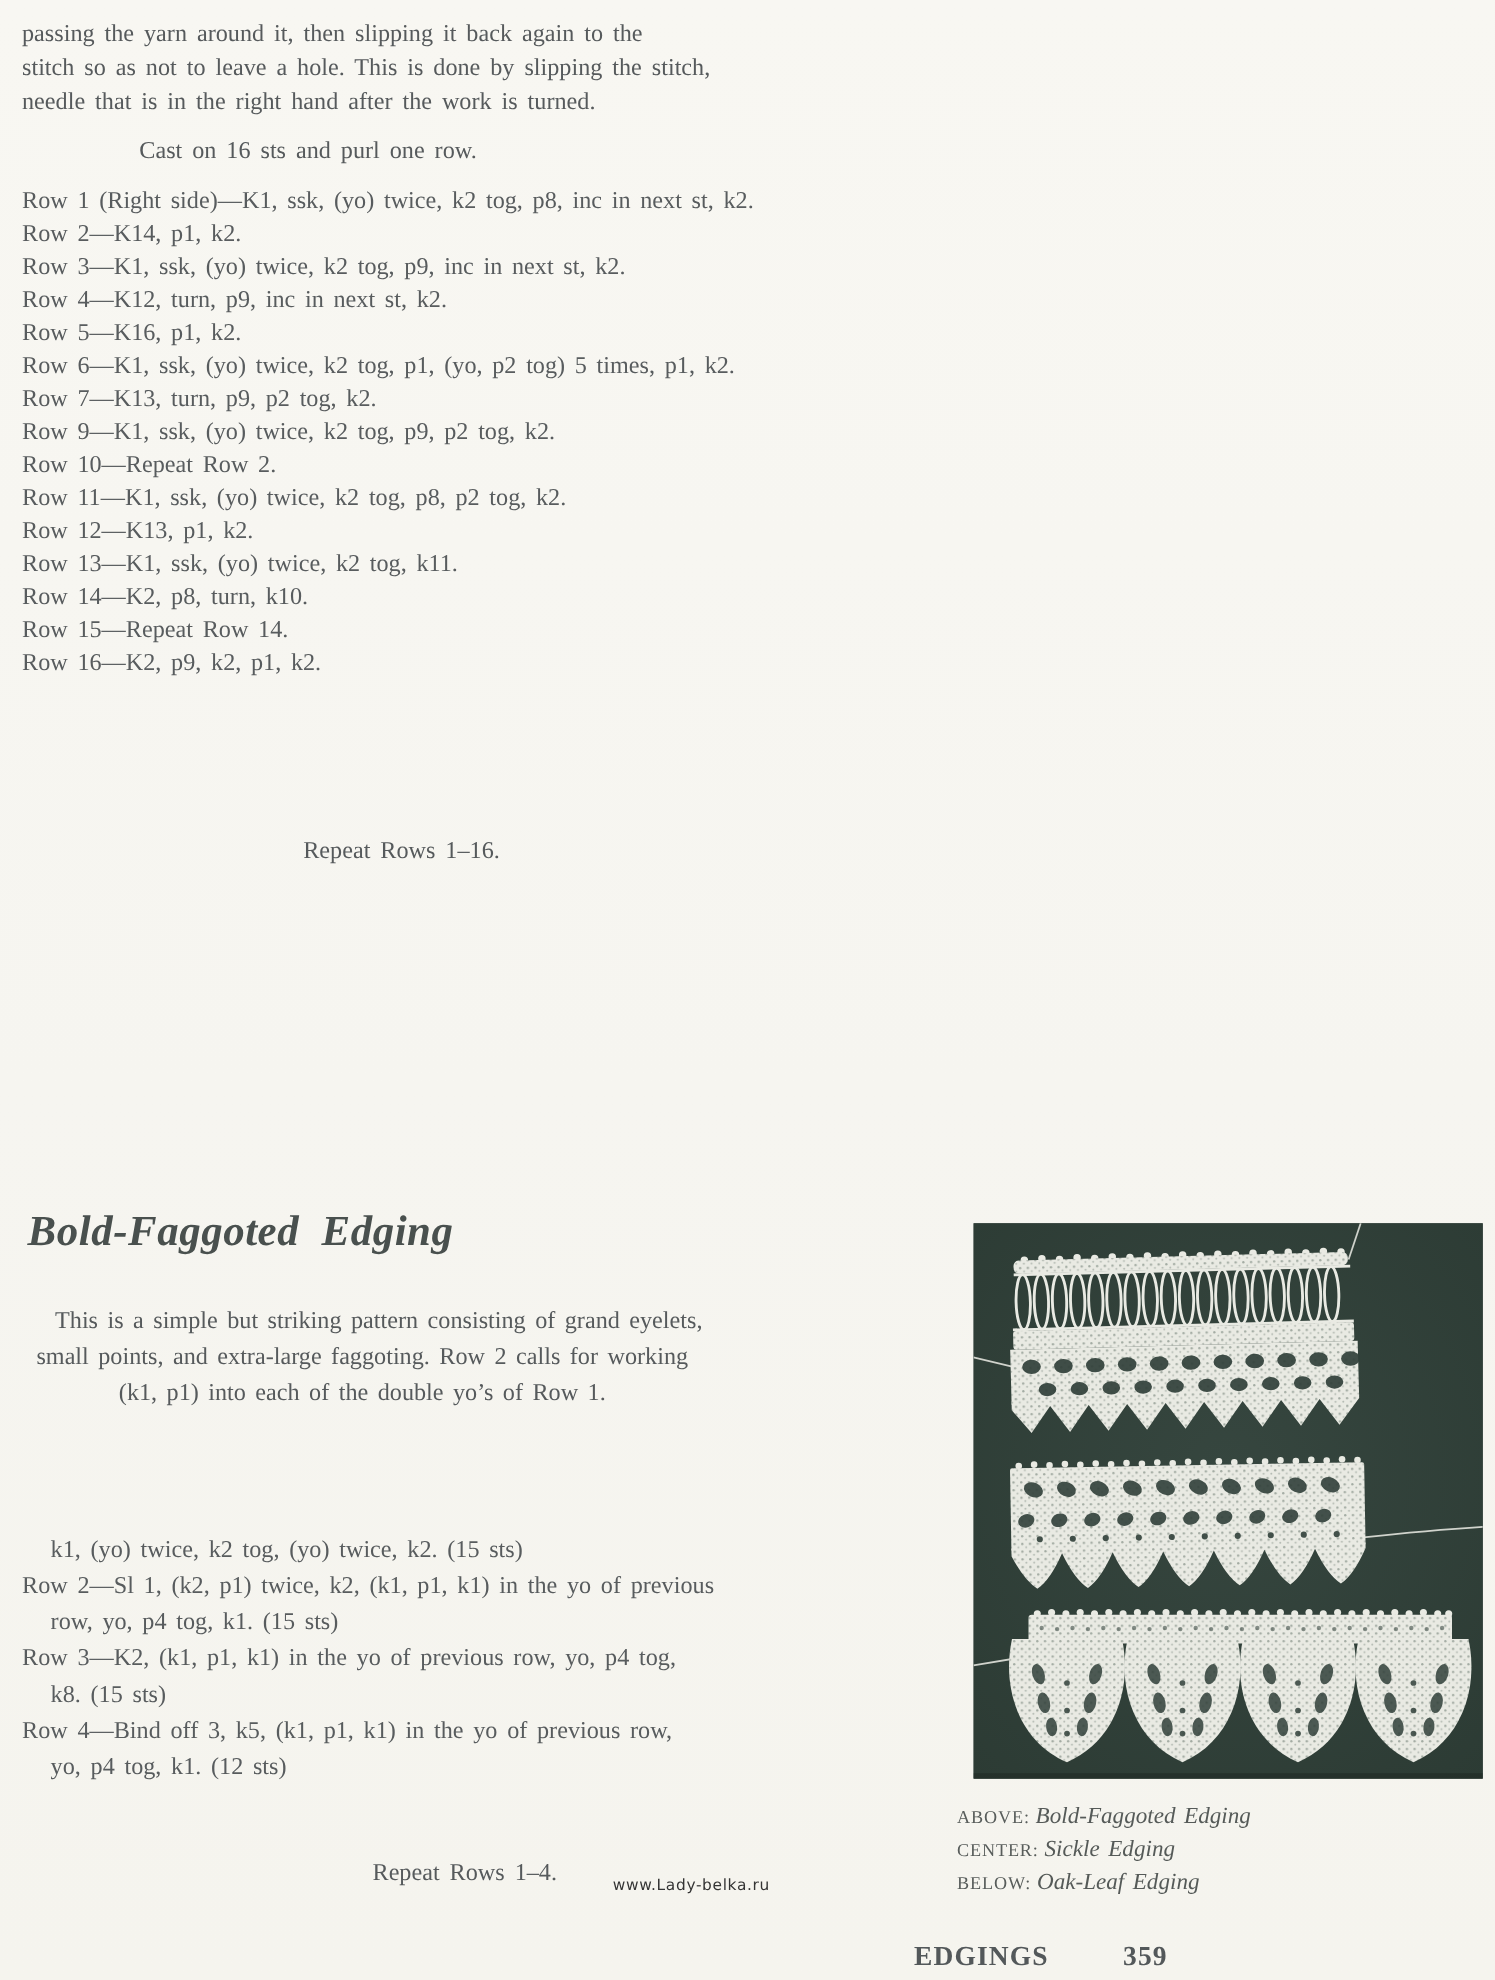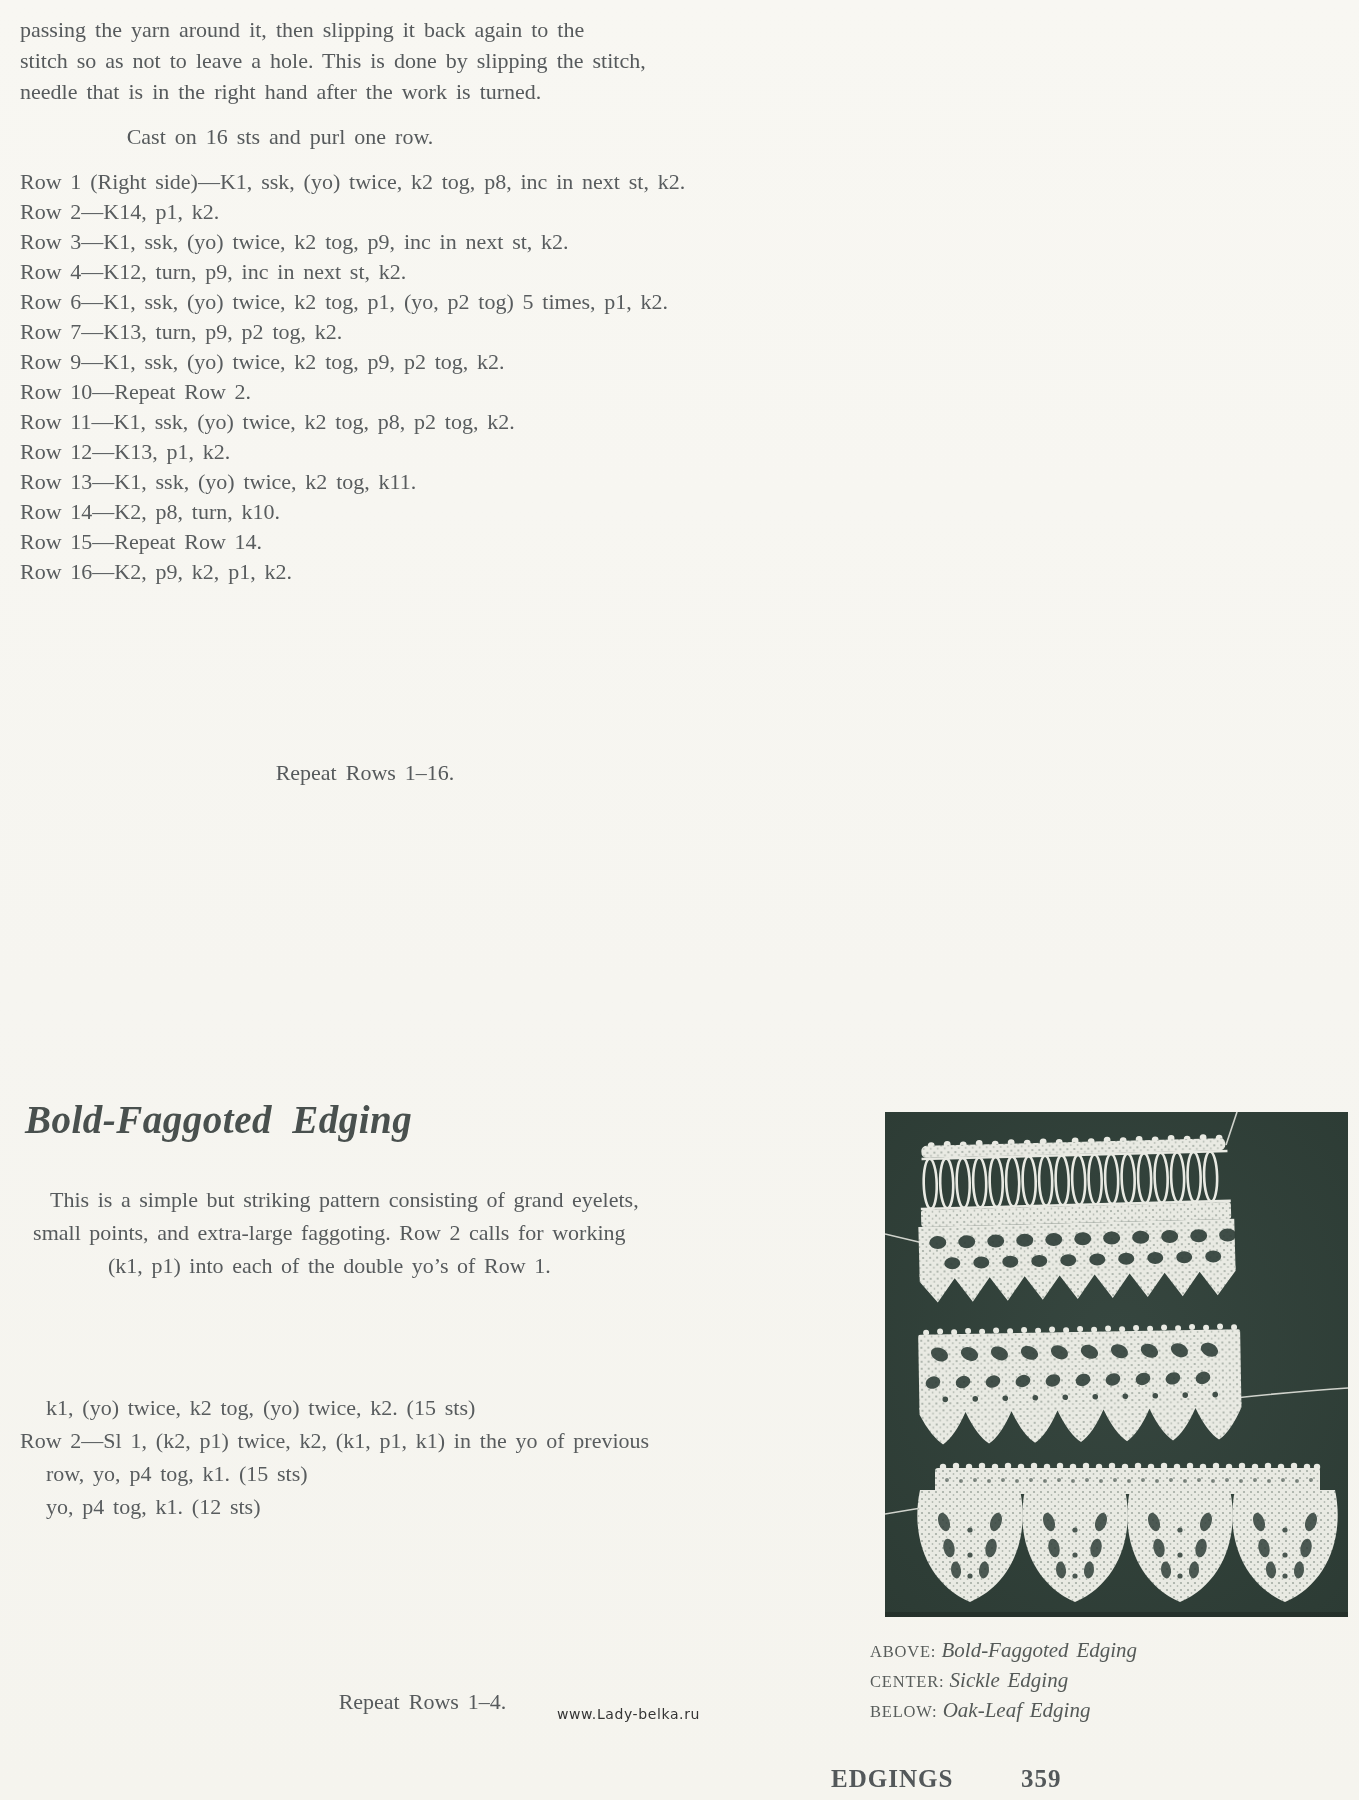--- a/index.html
+++ b/index.html
@@ -66,20 +66,21 @@
     <div class="line">needle that is in the right hand after the work is turned.</div>
   </div>
 
   <div class="abs center-line cast16">Cast on 16 sts and purl one row.</div>
 
   <div class="abs rows16">
     <div class="line">Row 1 (Right side)—K1, ssk, (yo) twice, k2 tog, p8, inc in next st, k2.</div>
     <div class="line">Row 2—K14, p1, k2.</div>
     <div class="line">Row 3—K1, ssk, (yo) twice, k2 tog, p9, inc in next st, k2.</div>
     <div class="line">Row 4—K12, turn, p9, inc in next st, k2.</div>
+    <div class="line">Row 5—K16, p1, k2.</div>
     <div class="line">Row 6—K1, ssk, (yo) twice, k2 tog, p1, (yo, p2 tog) 5 times, p1, k2.</div>
     <div class="line">Row 7—K13, turn, p9, p2 tog, k2.</div>
     <div class="line">Row 9—K1, ssk, (yo) twice, k2 tog, p9, p2 tog, k2.</div>
     <div class="line">Row 10—Repeat Row 2.</div>
     <div class="line">Row 11—K1, ssk, (yo) twice, k2 tog, p8, p2 tog, k2.</div>
     <div class="line">Row 12—K13, p1, k2.</div>
     <div class="line">Row 13—K1, ssk, (yo) twice, k2 tog, k11.</div>
     <div class="line">Row 14—K2, p8, turn, k10.</div>
     <div class="line">Row 15—Repeat Row 14.</div>
     <div class="line">Row 16—K2, p9, k2, p1, k2.</div>
@@ -98,20 +99,25 @@
 
   <div class="abs rows4">
     <div>
       <div class="line cont">k1, (yo) twice, k2 tog, (yo) twice, k2. (15 sts)</div>
     </div>
     <div>
       <div class="line">Row 2—Sl 1, (k2, p1) twice, k2, (k1, p1, k1) in the yo of previous</div>
       <div class="line cont">row, yo, p4 tog, k1. (15 sts)</div>
     </div>
     <div>
+      <div class="line">Row 3—K2, (k1, p1, k1) in the yo of previous row, yo, p4 tog,</div>
+      <div class="line cont">k8. (15 sts)</div>
+    </div>
+    <div>
+      <div class="line">Row 4—Bind off 3, k5, (k1, p1, k1) in the yo of previous row,</div>
       <div class="line cont">yo, p4 tog, k1. (12 sts)</div>
     </div>
   </div>
 
   <div class="abs center-line repeat4">Repeat Rows 1–4.</div>
 
   <div class="abs watermark">www.Lady-belka.ru</div>
 
   <div class="abs photo">
     <svg width="463" height="505" viewBox="0 0 463 505" xmlns="http://www.w3.org/2000/svg">

